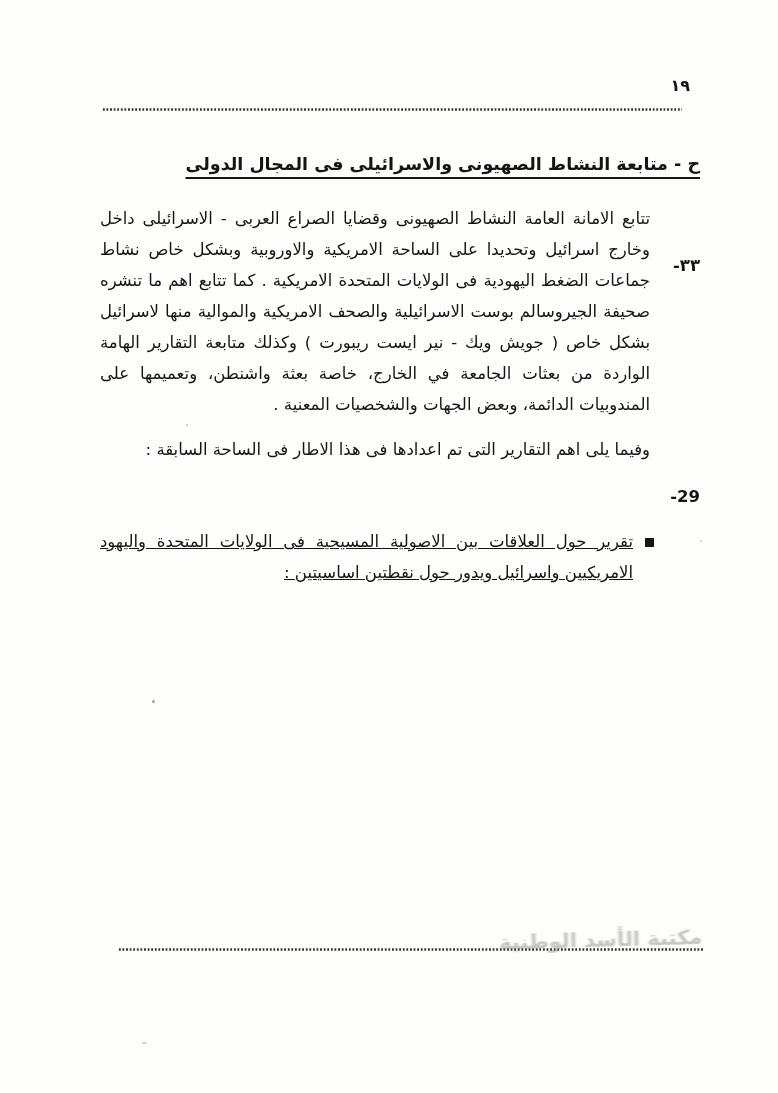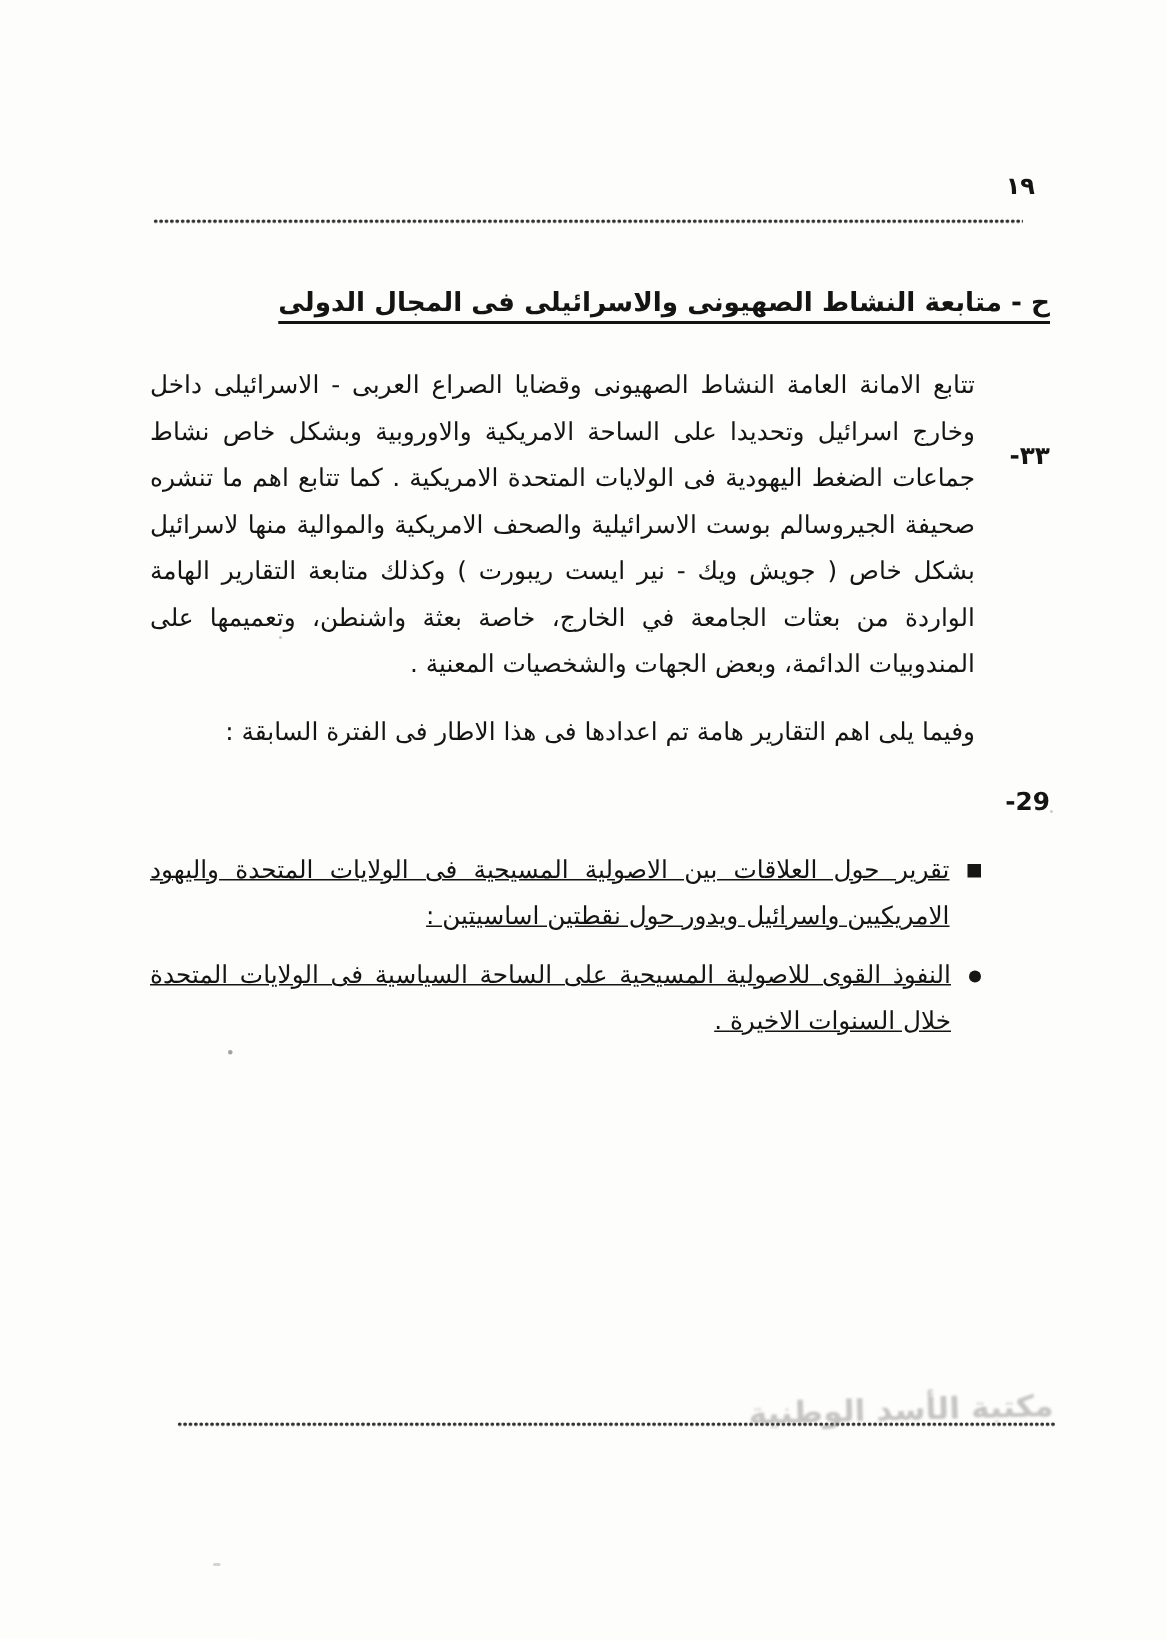--- a/index.html
+++ b/index.html
@@ -22,21 +22,20 @@
   }
   
   .page-number {
     text-align: right;
     padding-left: 4px;
     padding-right: 10px;
     font-size: 16px;
     font-weight: 700;
     letter-spacing: 1px;
     line-height: 24px;
-    margin-top: 38px;
   }
   
   .dotted-rule {
     height: 3px;
     background-image: radial-gradient(circle, #2e2e2e 1px, transparent 1.35px);
     background-size: 3.6px 3px;
     background-repeat: repeat-x;
     background-position: 0 50%;
   }
   .top-rule { margin-top: 10px; margin-left: 2px; margin-right: 18px; }
@@ -131,34 +130,30 @@
 
     <h1 class="heading">ح - متابعة النشاط الصهيونى والاسرائيلى فى المجال الدولى</h1>
 
     <section class="para">
       <span class="para-num">٣٣-</span>
       <p class="para-text">تتابع الامانة العامة النشاط الصهيونى وقضايا الصراع العربى - الاسرائيلى داخل وخارج اسرائيل وتحديدا على الساحة الامريكية والاوروبية وبشكل خاص نشاط جماعات الضغط اليهودية فى الولايات المتحدة الامريكية . كما تتابع اهم ما تنشره صحيفة الجيروسالم بوست الاسرائيلية والصحف الامريكية والموالية منها لاسرائيل بشكل خاص ( جويش ويك - نير ايست ريبورت ) وكذلك متابعة التقارير الهامة الواردة من بعثات الجامعة في الخارج، خاصة بعثة واشنطن، وتعميمها على المندوبيات الدائمة، وبعض الجهات والشخصيات المعنية .</p>
     </section>
 
     <section class="para">
       <span class="para-num">29-</span>
-      <p class="para-text">وفيما يلى اهم التقارير هامة تم اعدادها فى هذا الاطار فى الفترة السابقة :</p>
+      <p class="para-text">وفيما يلى اهم التقارير التى تم اعدادها فى هذا الاطار فى الساحة السابقة :</p>
     </section>
 
     <section class="bullets">
 
       <div class="bullet">
         <span class="marker square"></span>
         <p class="bullet-text">تقرير حول العلاقات بين الاصولية المسيحية فى الولايات المتحدة واليهود الامريكيين واسرائيل ويدور حول نقطتين اساسيتين :</p>
       </div>
 
-      <div class="bullet">
-        <span class="marker circle"></span>
-        <p class="bullet-text">النفوذ القوى للاصولية المسيحية على الساحة السياسية فى الولايات المتحدة خلال السنوات الاخيرة .</p>
-      </div>
 
 
 
     </section>
 
   </main>
 
   <footer class="page-foot">
     <div class="dotted-rule foot-rule"></div>
     <span class="stamp">مكتبة الأسد الوطنية</span>

